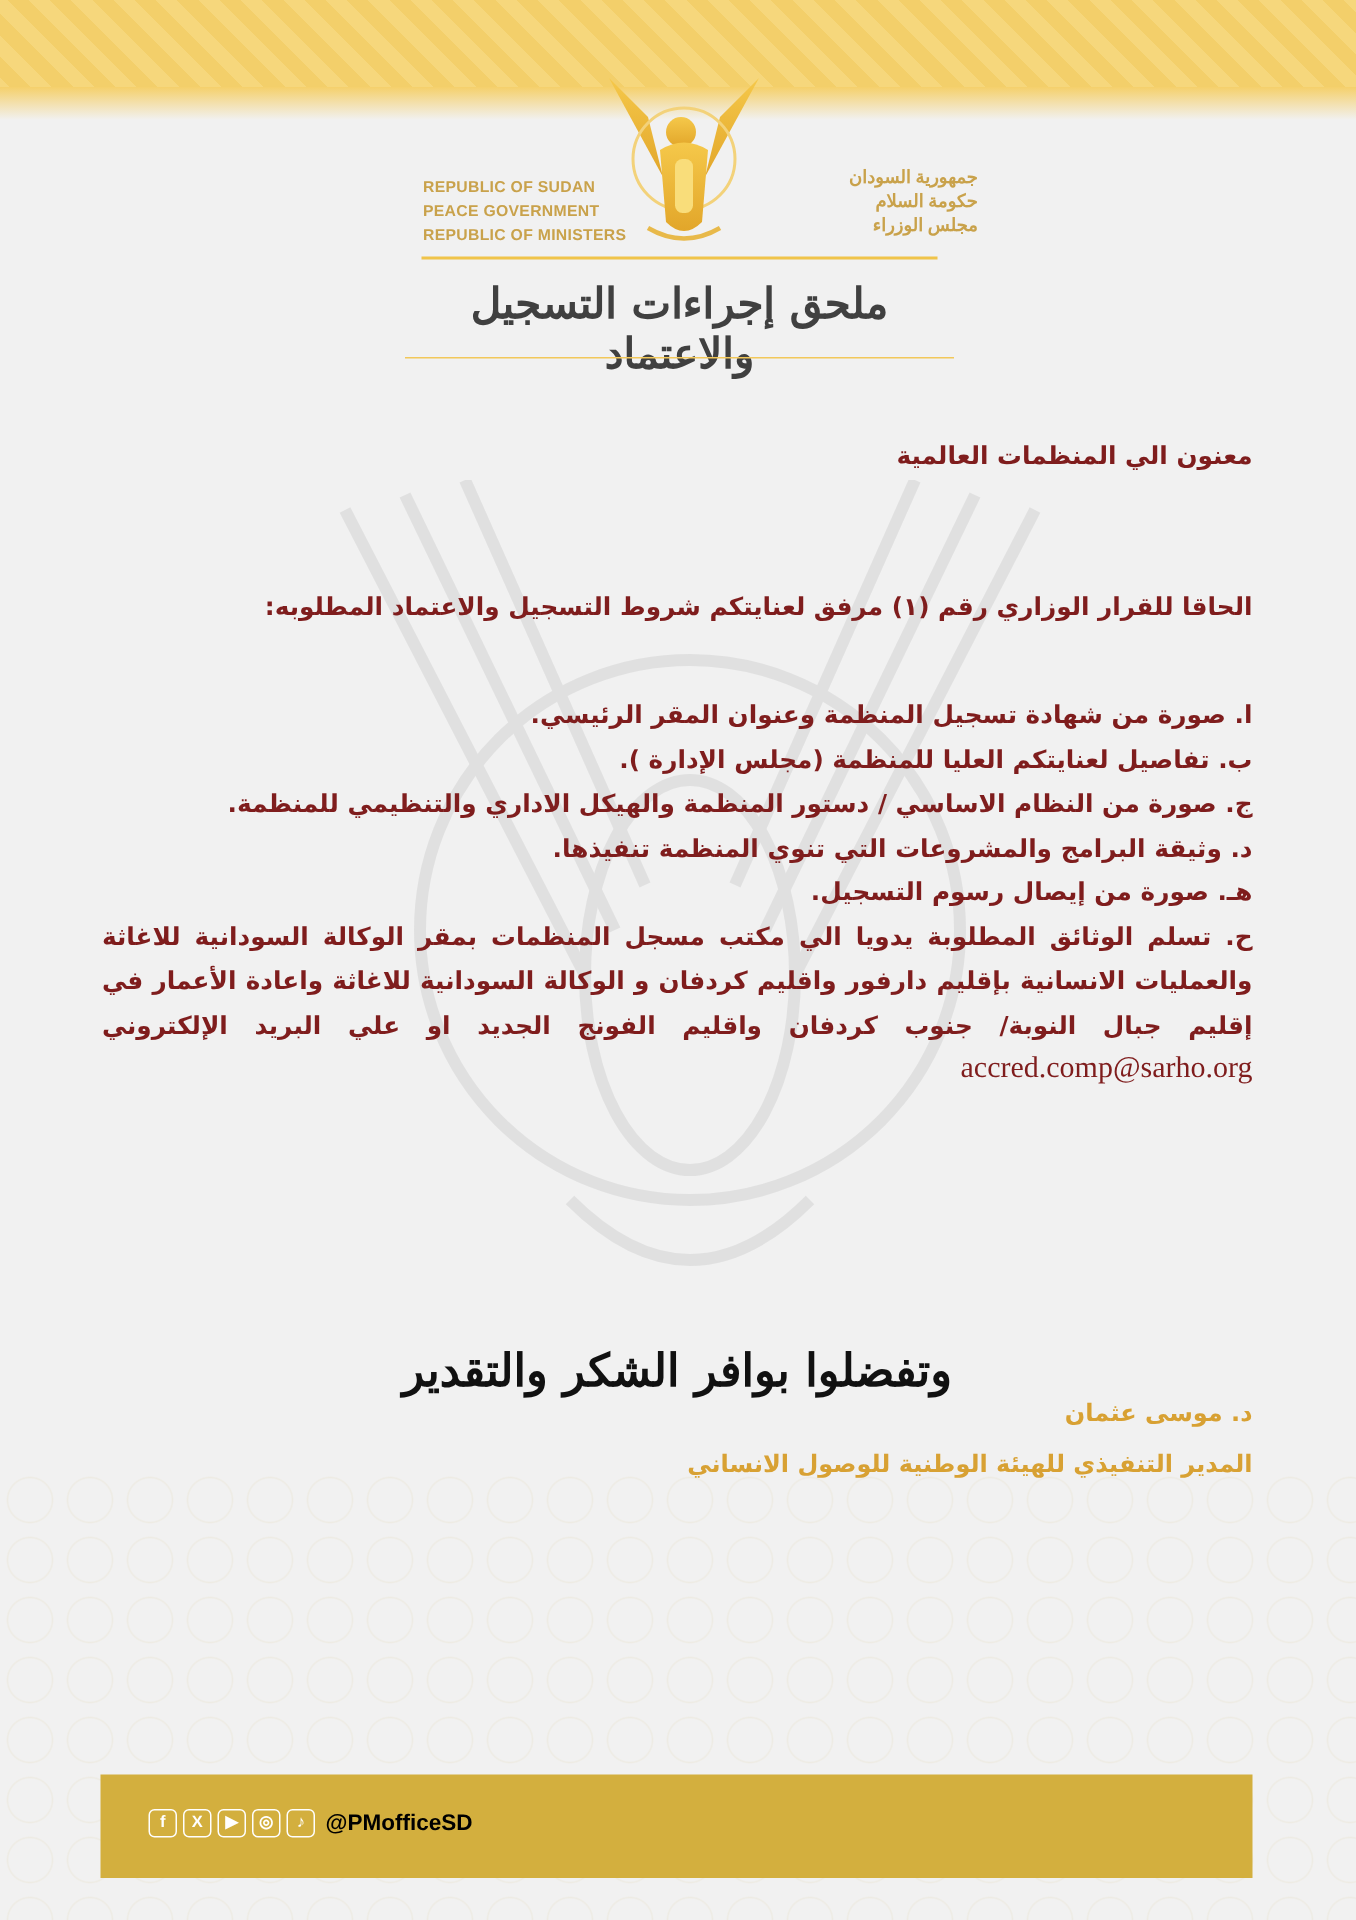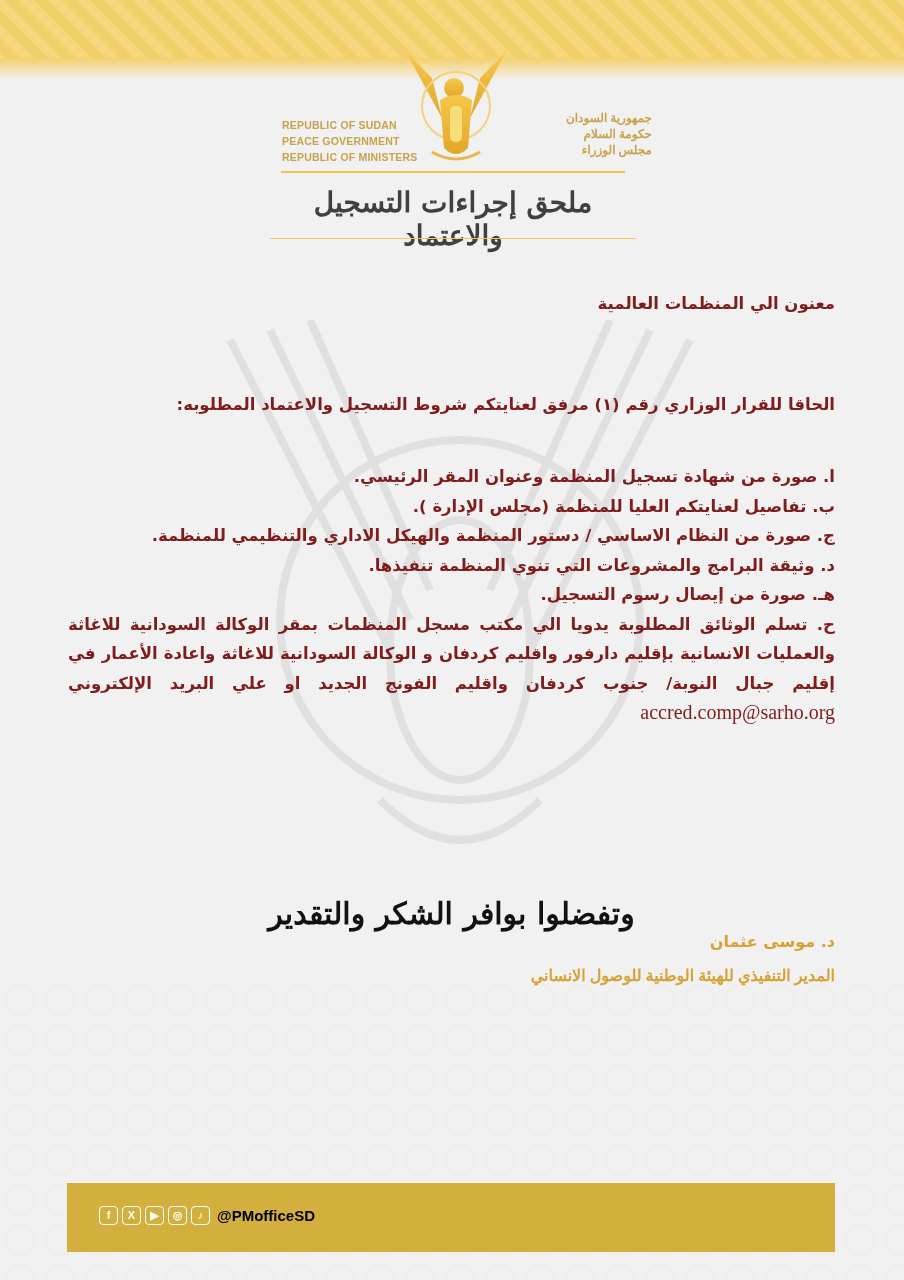--- a/index.html
+++ b/index.html
@@ -49,21 +49,21 @@
   .list { top:462px; line-height:29.5px; }
   .list div { text-align:justify; }
   .email { font-family:"Liberation Serif", serif; font-weight:normal; font-size:20px;margin-left:24px; }
   .closing {
     position:absolute; left:68px; width:767px; top:852px; text-align:center; direction:rtl;
     font-family:"DejaVu Serif", serif; font-weight:bold; font-size:30px; color:#111;margin-top:44px;
   }
   .sig { position:absolute; left:68px; width:767px; direction:rtl; text-align:right;
     font-family:"DejaVu Sans", sans-serif; font-weight:bold; color:#d8a133; font-size:16px; }
   .sig-name { top:932px; }
-  .sig-title { top:966px;font-family:Liberation Serif, serif; }
+  .sig-title { top:966px; }
   .footer-bar {
     position:absolute; left:67px; top:1183px; width:768px; height:69px; background:#d3af3e;
   }
   .social { position:absolute; left:32px; top:23px; display:flex; align-items:center; gap:4px; }
   .social .ic {
     width:19px; height:19px; border:1.5px solid #fff; border-radius:4px; box-sizing:border-box;
     color:#fff; font-size:11px; line-height:16px; text-align:center; font-family:"Liberation Sans", sans-serif; font-weight:bold;
   }
   .handle { color:#000000; font-family:"Liberation Sans", sans-serif; font-weight:bold; font-size:15px; margin-left:3px; }
 </style>

